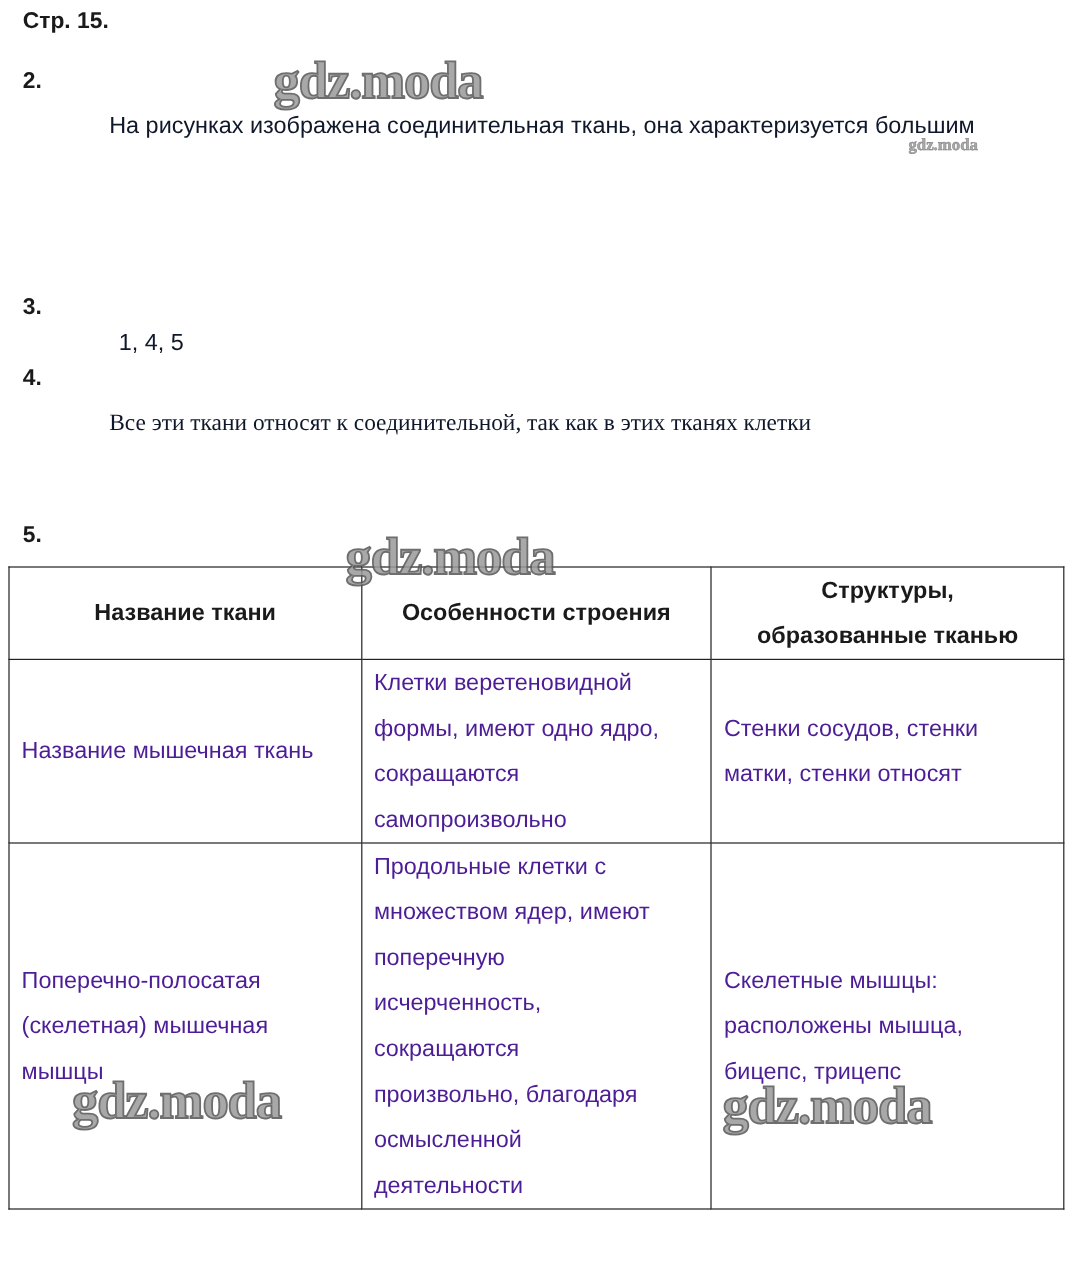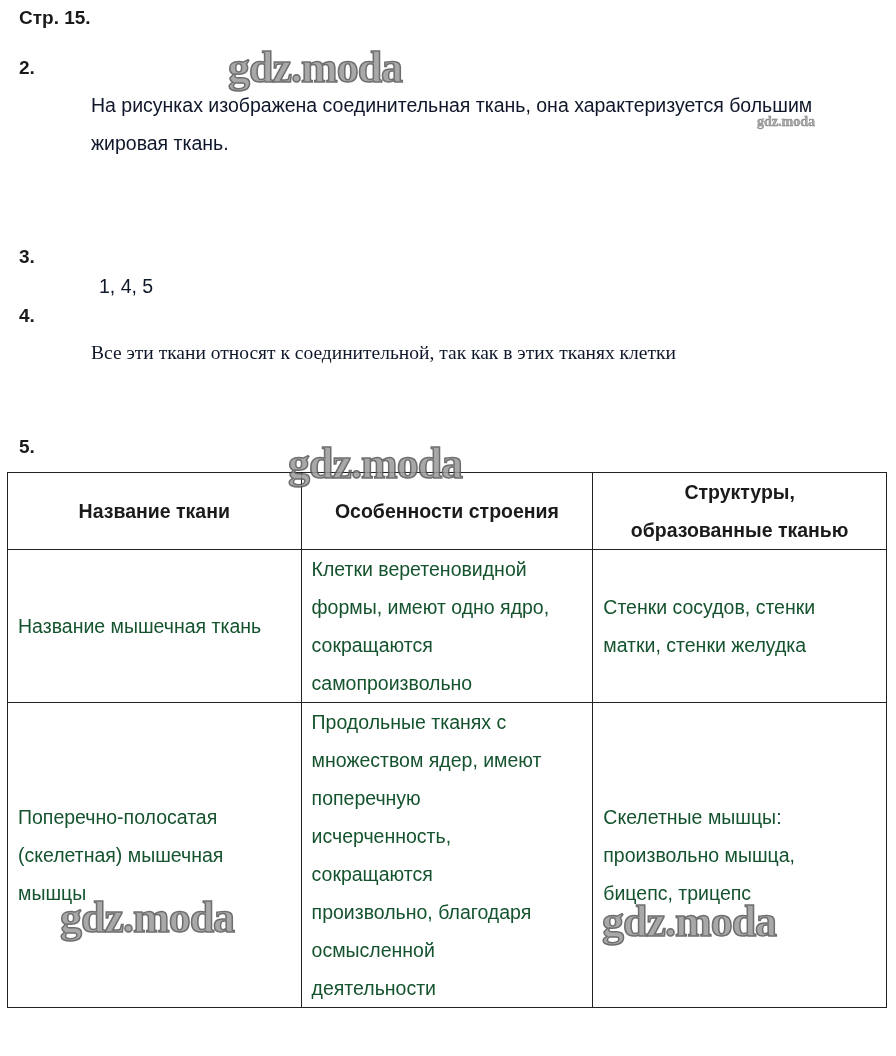--- a/index.html
+++ b/index.html
@@ -8,36 +8,35 @@
     .abs { position: absolute; }
     .h-page { left: 19px; top: 7px; font-size: 19px; font-weight: bold; color: #1a1a1a; }
     .num { left: 19px; font-size: 19px; font-weight: bold; color: #1a1a1a; }
     .para { left: 51px; font-size: 19.5px; line-height: 38px; color: #0f172a; margin-left: 40px; }
     .wm { font-family: Liberation Serif, serif; font-weight: bold; color: #9a9a9a;
           letter-spacing: -1px; -webkit-text-stroke: 1.5px #555; opacity: 0.85; pointer-events: none; }
     .wm-big { font-size: 44px; }
     .wm-small { font-size: 14px; -webkit-text-stroke: 0.4px #666; letter-spacing: 0; }
     table.t { position: absolute; left: 7px; top: 472px; width: 880px; border-collapse: collapse; padding-left: 28px; }
     table.t td, table.t th { border: 1.5px solid #222; vertical-align: middle; padding: 0 10px;
-                             font-size: 19.5px; line-height: 38px; color: #14532d; }
+                             font-size: 19.5px; line-height: 38px; color: #4c1d95; }
     table.t th { font-weight: bold; color: #1a1a1a; text-align: center; }
     col.c1 { width: 294px; } col.c2 { width: 292px; } col.c3 { width: 294px; }
     tr.hr { height: 76px; } tr.r1 { height: 153px; } tr.r2 { height: 304px; }
     .cell-line { display: block; }
   </style>
 </head>
 <body>
 
 <div class="abs h-page">Стр. 15.</div>
 
 <div class="abs num" style="top:57px;">2.</div>
 <div class="abs wm wm-big" style="left:228px; top:42px;">gdz.moda</div>
 <div class="abs para" style="top:86px;">
   <span class="cell-line">На рисунках изображена соединительная ткань, она характеризуется большим</span>
-  <span class="cell-line">жировая ткань.</span>
 </div>
 <div class="abs wm wm-small" style="left:757px; top:114px;">gdz.moda</div>
 
 <div class="abs num" style="top:246px;">3.</div>
 <div class="abs para" style="left:59px; top:267px;">
   <span class="cell-line">1, 4, 5</span>
 </div>
 
 <div class="abs num" style="top:305px;">4.</div>
 <div class="abs para" style="top:334px;font-family:Liberation Serif, serif;">
@@ -70,42 +69,42 @@
       <span class="cell-line">Название мышечная ткань</span>
     </td>
     <td>
       <span class="cell-line">Клетки веретеновидной</span>
       <span class="cell-line">формы, имеют одно ядро,</span>
       <span class="cell-line">сокращаются</span>
       <span class="cell-line">самопроизвольно</span>
     </td>
     <td>
       <span class="cell-line">Стенки сосудов, стенки</span>
-      <span class="cell-line">матки, стенки желудка</span>
+      <span class="cell-line">матки, стенки относят</span>
     </td>
   </tr>
   <tr class="r2">
     <td>
       <span class="cell-line">Поперечно-полосатая</span>
       <span class="cell-line">(скелетная) мышечная</span>
       <span class="cell-line">мышцы</span>
     </td>
     <td>
-      <span class="cell-line">Продольные тканях с</span>
+      <span class="cell-line">Продольные клетки с</span>
       <span class="cell-line">множеством ядер, имеют</span>
       <span class="cell-line">поперечную</span>
       <span class="cell-line">исчерченность,</span>
       <span class="cell-line">сокращаются</span>
       <span class="cell-line">произвольно, благодаря</span>
       <span class="cell-line">осмысленной</span>
       <span class="cell-line">деятельности</span>
     </td>
     <td>
       <span class="cell-line">Скелетные мышцы:</span>
-      <span class="cell-line">произвольно мышца,</span>
+      <span class="cell-line">расположены мышца,</span>
       <span class="cell-line">бицепс, трицепс</span>
     </td>
   </tr>
 </tbody>
   </table>
 
 <div class="abs wm wm-big" style="left:288px; top:438px;">gdz.moda</div>
 <div class="abs wm wm-big" style="left:60px; top:892px;">gdz.moda</div>
 <div class="abs wm wm-big" style="left:602px; top:896px;">gdz.moda</div>
 

